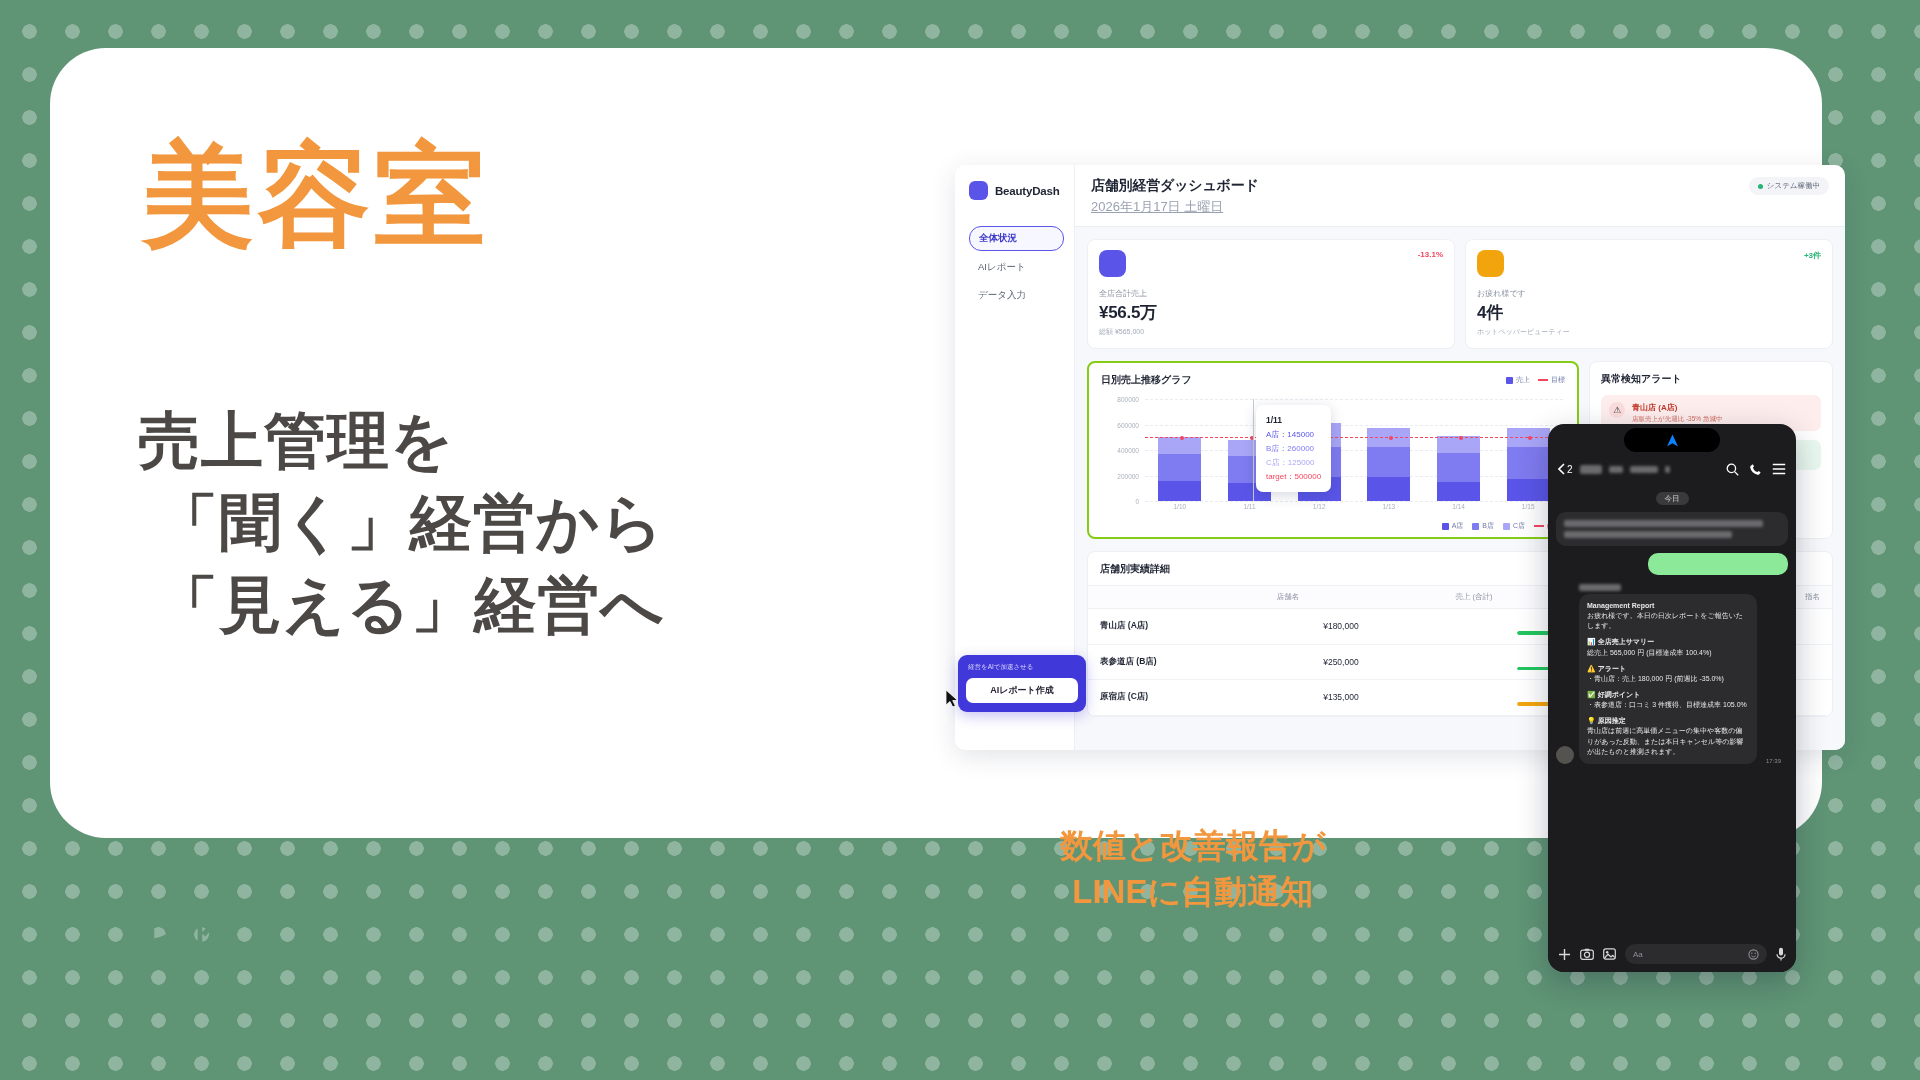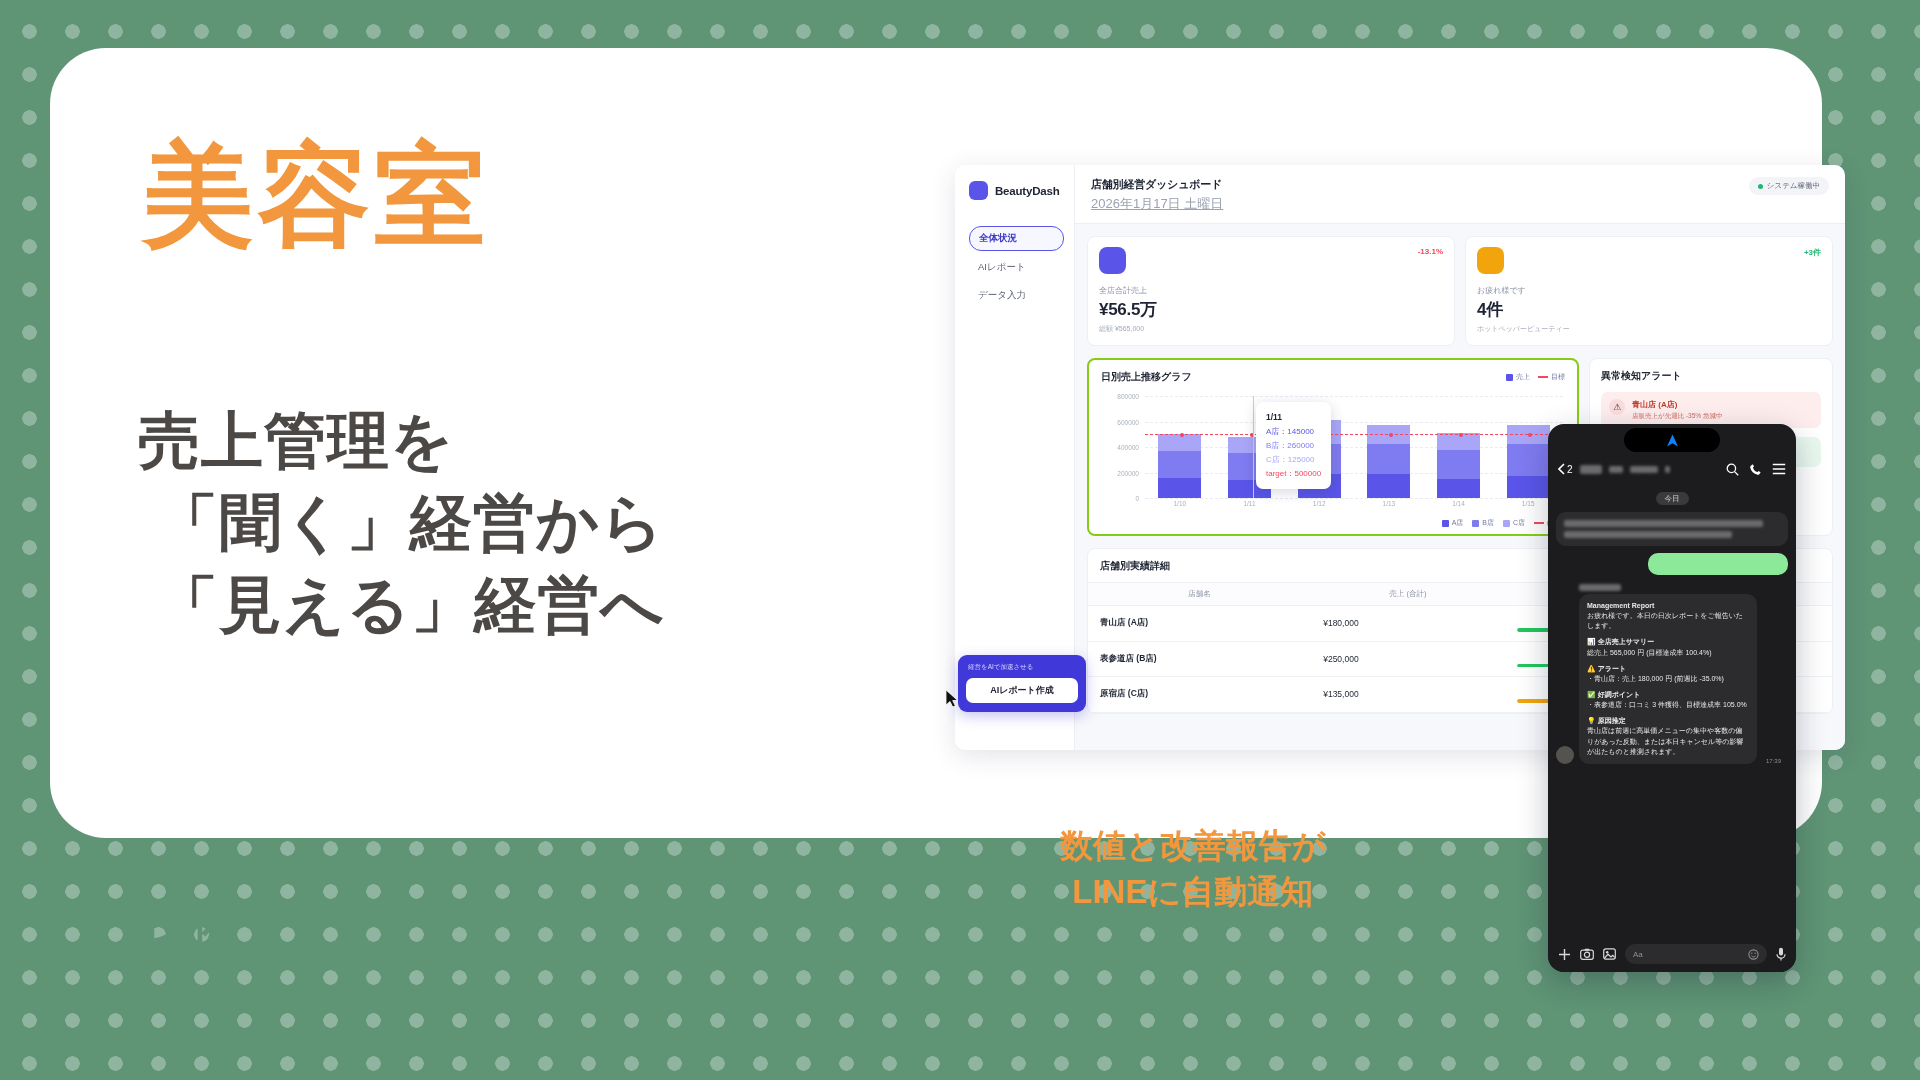--- a/index.html
+++ b/index.html
@@ -79,21 +79,21 @@
   .nav-item.active {
     border: 1.2px solid #5a55e8; color: #3d39c9; font-weight: 700;
     background: #f7f7ff;
   }
 
   #main { flex: 1; display: flex; flex-direction: column; min-width: 0; }
   #dashhead {
     padding: 12px 16px 10px 16px; border-bottom: 1px solid #eceef3;
     display: flex; align-items: flex-start; justify-content: space-between;
   }
-  #dash-title { font-size: 11px; font-weight: 700; letter-spacing: -.2px; }
+  #dash-title { font-size: 14px; font-weight: 700; letter-spacing: -.2px; }
   #dash-date { font-size: 13px; color: #9aa2b1; margin-top: 3px; text-decoration: underline; }
   #sysbadge {
     font-size: 7.5px; color: #5c6475; background: #f2f4f8;
     padding: 4px 9px; border-radius: 20px; display: flex; align-items: center; gap: 4px;
     white-space: nowrap;
   }
   .gdot { width: 5px; height: 5px; border-radius: 50%; background: #22b573; }
 
   #body { flex: 1; background: #f7f8fb; padding: 12px; overflow: hidden; }
 
@@ -187,21 +187,21 @@
   .alert.warn .al-desc { color: #cf6a5e; }
   .alert.ok .al-desc { color: #4ca173; }
 
   #tablecard {
     background: #fff; border: 1px solid #edeff4; border-radius: 8px;
     padding: 10px 0 0 0; overflow: hidden;
   }
   #tablecard .card-title { padding: 0 12px 9px 12px; }
   table { width: 100%; border-collapse: collapse; }
   th {
-    font-size: 7.5px; color: #8b93a3; font-weight: 400; text-align: center;
+    font-size: 7.5px; color: #8b93a3; font-weight: 400; text-align: right;
     padding: 6px 12px; border-top: 1px solid #eef0f4; border-bottom: 1px solid #eef0f4;
     background: #fcfcfe;
   }
   td { font-size: 8.5px; padding: 9px 12px; border-bottom: 1px solid #f0f2f6; }
   .t-name { font-weight: 700; }
   .prog-val { font-size: 8.5px; font-weight: 700; text-align: center; }
   .prog-bar { height: 3.5px; border-radius: 2px; background: #e8eaf0; margin-top: 3px; overflow: hidden; }
   .prog-fill { height: 100%; border-radius: 2px; }
 
   #aibtn {

